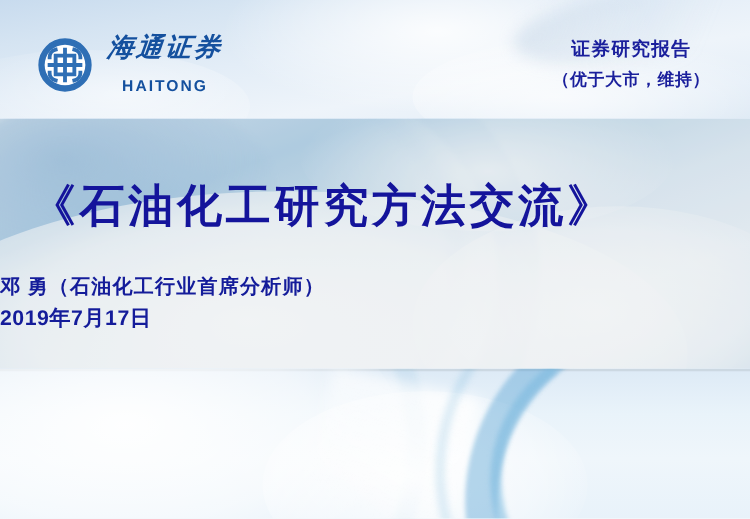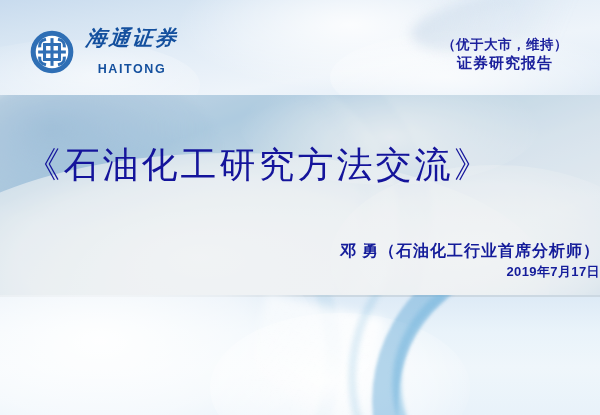--- a/index.html
+++ b/index.html
@@ -206,53 +206,52 @@
     width: 600px; height: 200px;
     z-index: 5;
   }
   #deck-title {
     position: absolute;
     left: 0; top: 52px;
     width: 517px;
     text-align: center;
     font-family: "Liberation Serif", "DejaVu Serif", serif;
     font-size: 36px;
-    font-weight: normal;
+    font-weight: bold;
     color: #14149b;
     letter-spacing: 3px;
     white-space: nowrap;
     line-height: 1;
   }
   #author-block {
     position: absolute;
     left: 0; top: 123px;
     width: 600px;
-    text-align: right;
+    text-align: left;
     color: #141c9a;
-    margin-top: 21px;
   }
   #author-line {
     font-family: "Liberation Serif", "DejaVu Serif", serif;
     font-size: 16px;
     font-weight: bold;
     letter-spacing: 1px;
     white-space: nowrap;
     line-height: 1.45;
   }
   #sac-line {
     font-family: "Liberation Sans", "DejaVu Sans", sans-serif;
     font-size: 15.5px;
     font-weight: bold;
     letter-spacing: 0.5px;
     white-space: nowrap;
     line-height: 1.55;
   }
   #date-line {
     font-family: "Liberation Sans", "DejaVu Sans", sans-serif;
-    font-size: 13px;
+    font-size: 17px;
     font-weight: bold;
     letter-spacing: 0.4px;
     white-space: nowrap;
     line-height: 1.6;
   }
 
   
   #footer-art {
     position: absolute;
     left: 0; top: 295px;
@@ -366,22 +365,22 @@
         </g>
         <circle cx="50" cy="50" r="46" fill="none" stroke="#2f6fb5" stroke-width="5"></circle>
       </svg>
       <div id="logo-words">
         <div id="logo-cn">海通证券</div>
         <div id="logo-en">HAITONG</div>
       </div>
     </div>
 
     <div id="report-meta">
+      <div id="report-kind">证券研究报告</div>
       <div id="report-rating">（优于大市，维持）</div>
-      <div id="report-kind">证券研究报告</div>
     </div>
   </div>
 
   <div id="banner">
     <div class="wash-left"></div>
     <div class="brush-arc"></div>
     <div class="brush-arc2"></div>
     <div class="cloud-top"></div>
     <div class="cloud-main"></div>
     <div class="cloud-right"></div>

